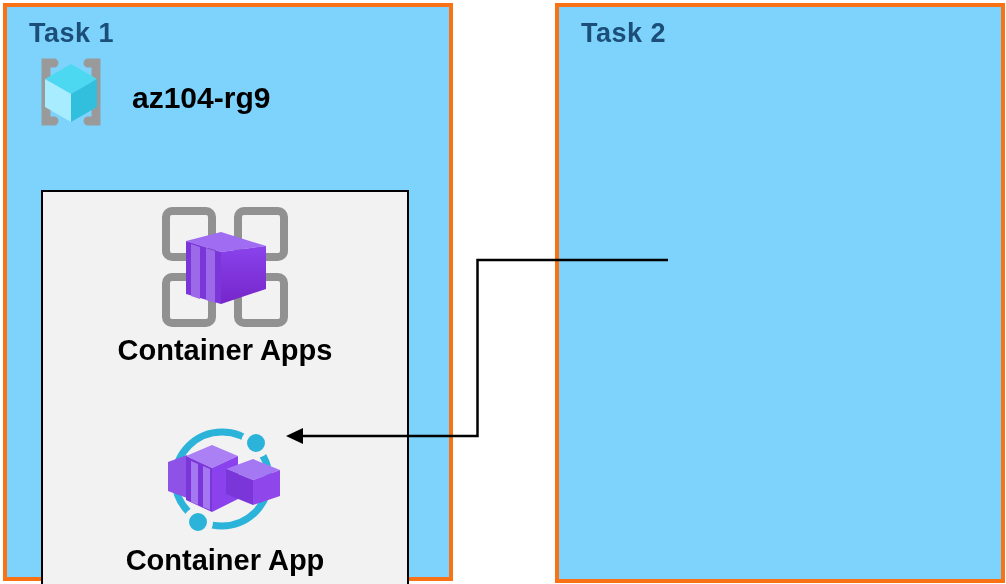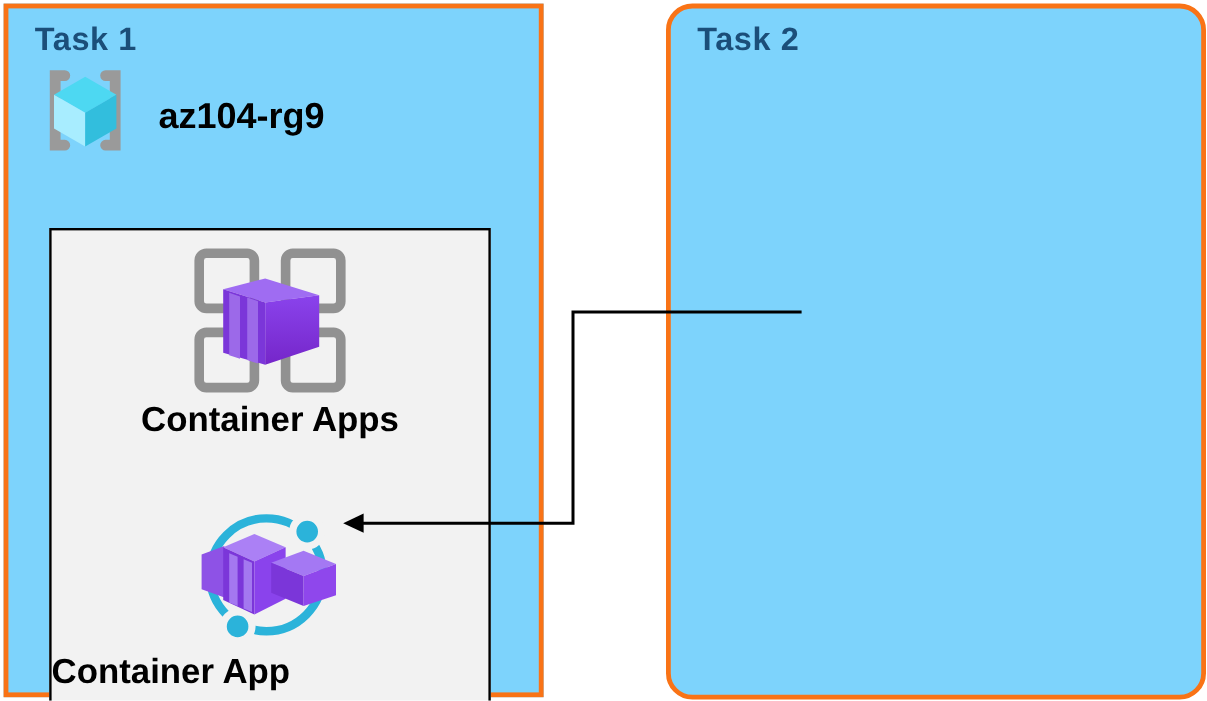--- a/index.html
+++ b/index.html
@@ -4,36 +4,36 @@
 <style>
   html,body{margin:0;padding:0;background:#ffffff;}
   .canvas{
     position:relative;width:1006px;height:584px;background:#ffffff;
     font-family:"Liberation Sans","DejaVu Sans",sans-serif;overflow:hidden;
   }
   .task-box{
     position:absolute;top:3px;background:#7dd3fc;border:4px solid #f97316;box-sizing:content-box;
   }
   .task1-box{left:3px;width:442px;height:570px;}
-  .task2-box{left:555px;width:442px;height:572px;border-radius:22px;}
+  .task2-box{left:555px;width:442px;height:572px;}
   .task-title{
     position:absolute;left:22px;top:11px;font-size:27px;font-weight:bold;color:#1B4E79;letter-spacing:0.5px;
   }
   .rg-icon{position:absolute;left:27px;top:50px;}
   .rg-name{position:absolute;left:125px;top:74px;font-size:30px;font-weight:bold;color:#000000;}
   .inner-box{
     position:absolute;background:#F2F2F2;border:2px solid #000000;
   }
   .task1-inner{left:34px;top:135px;width:364px;height:411px;margin-top:48px;}
   .task2-inner{left:40px;top:135px;width:362px;height:308px;}
   .centered{position:absolute;left:50%;transform:translateX(-50%);}
   .env-icon{top:14px;}
   .env-label{top:140px;width:100%;text-align:center;font-size:29px;font-weight:bold;color:#000000;line-height:37px;}
   .app-icon{top:233px;}
-  .app-label{top:352px;width:100%;font-size:29px;font-weight:bold;color:#000000;}
+  .app-label{top:352px;width:100%;text-align:center;font-size:29px;font-weight:bold;color:#000000;}
   .device-box{position:absolute;left:67px;top:25px;width:229px;height:178px;background:#ffffff;}
   .test-label{top:227px;width:100%;text-align:center;font-size:28px;font-weight:bold;color:#000000;}
   .connector-overlay{position:absolute;left:0;top:0;width:1006px;height:584px;pointer-events:none;z-index:6;}
 </style>
 </head>
 <body>
 
 <div class="canvas">
 
   <div class="task-box task1-box">

